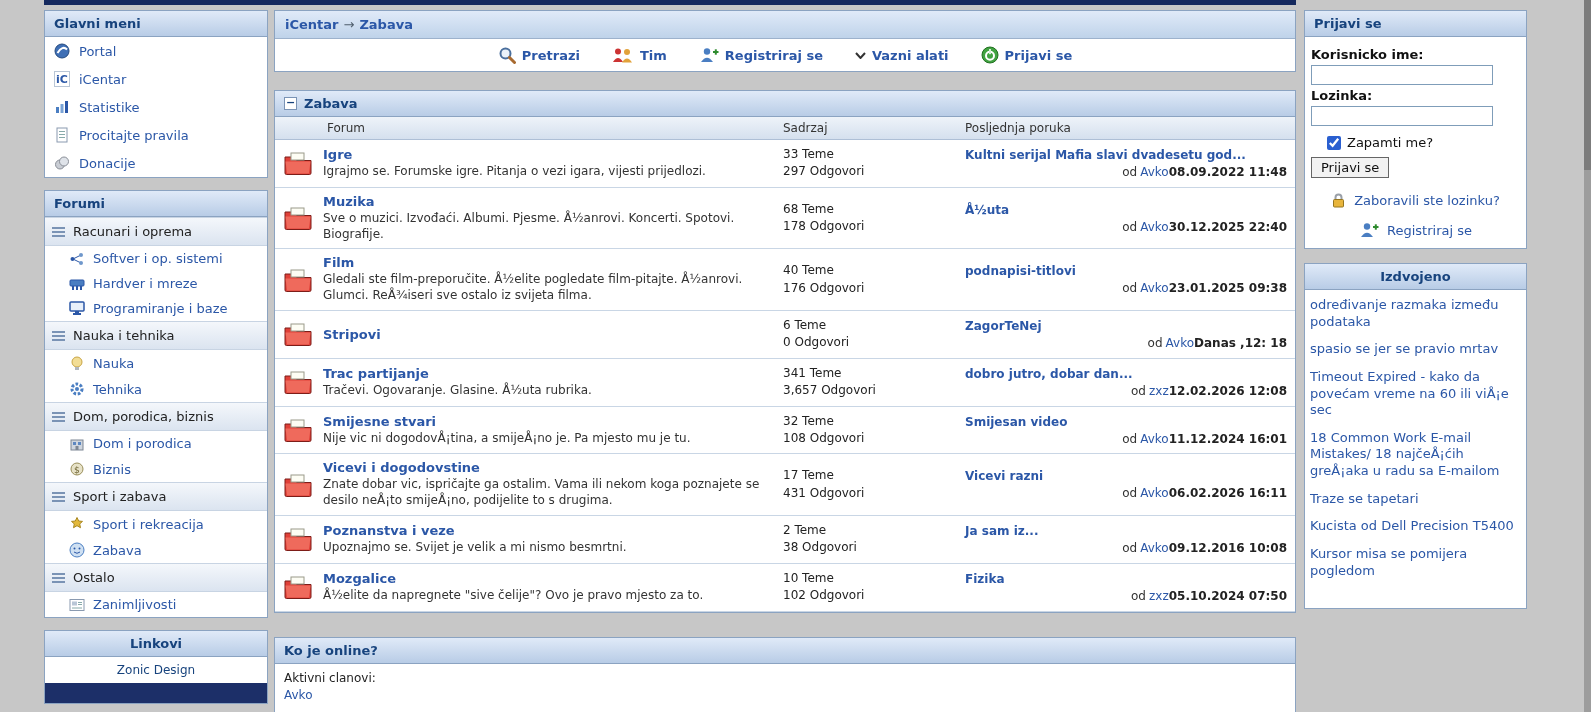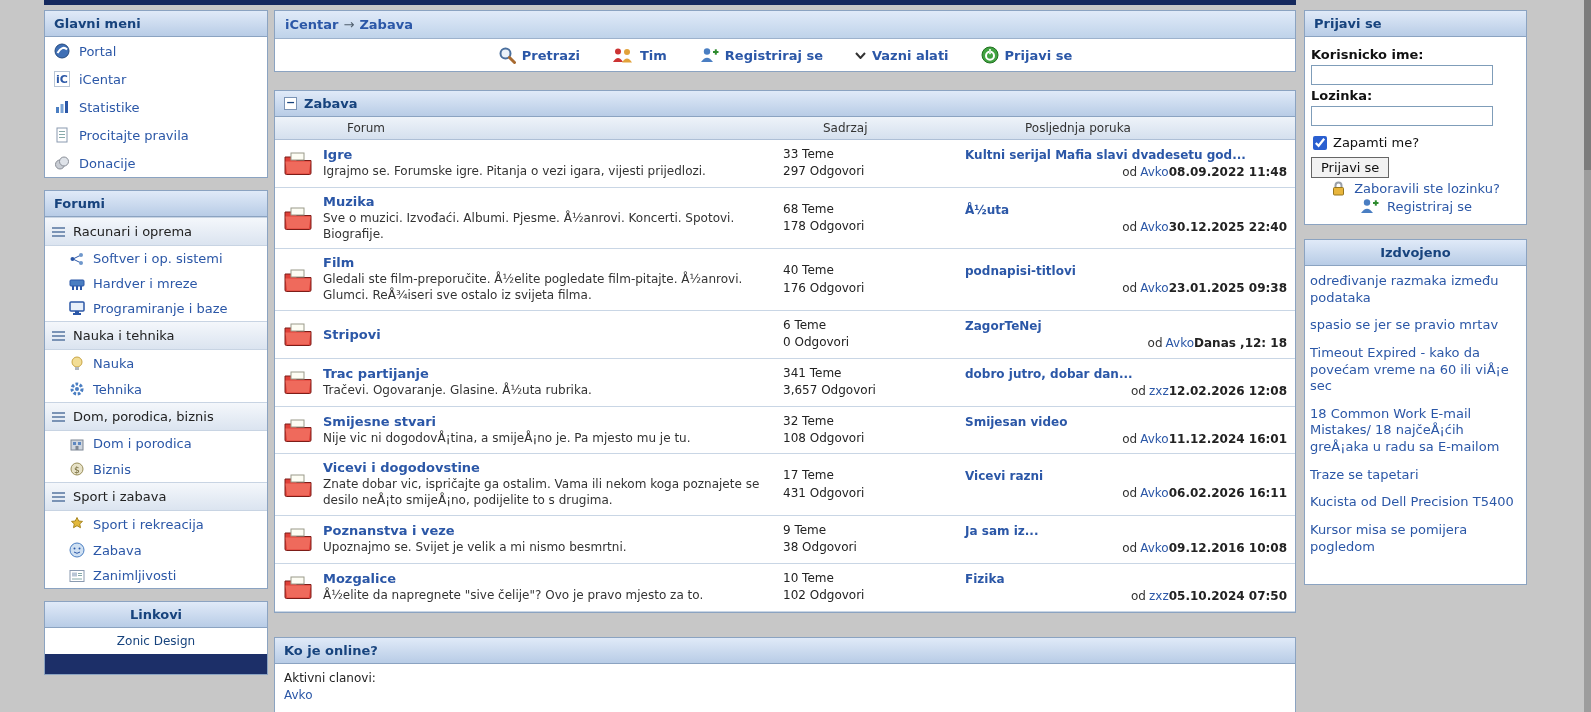--- a/index.html
+++ b/index.html
@@ -60,21 +60,21 @@
   .zpanel { margin-top:18px; }
   .zhead { display:flex; align-items:center; gap:7px; }
   .minus {
     width:13px; height:13px; background:#fff; border:1px solid #7a93b5;
     color:#17437d; font-size:11px; line-height:10px; text-align:center;
     display:inline-block; font-weight:bold; cursor:pointer;
   }
   .thead {
     display:grid; grid-template-columns:46px 456px 182px auto;
     background:linear-gradient(#eef3f9, #d5e0ee);
-    border-bottom:1px solid #aebfd6; color:#333;gap:20px;
+    border-bottom:1px solid #aebfd6; color:#333;
   }
   .thead > div { padding:4px 6px; font-size:12px; }
   .trow {
     display:grid; grid-template-columns:46px 456px 182px auto;
     border-bottom:1px solid #c9d6e5; align-items:center; background:#fff;
   }
   .cell-icon { display:flex; justify-content:center; align-items:center; padding:4px 0; }
   .cell-forum { padding:6px 8px 6px 2px; }
   .fname { font-weight:bold; font-size:13px; }
   .fdesc { color:#333; font-size:12px; line-height:1.32; margin-top:2px; }
@@ -90,27 +90,27 @@
   .opanel { margin-top:24px; }
   .obody { padding:6px 9px 14px 9px; font-size:12px; line-height:1.45; }
 
   
   .lbody { padding:7px 6px 10px 6px; }
   .flabel { font-weight:bold; font-size:13px; color:#111; margin:3px 0 3px 0; }
   .tinput {
     width:182px; height:20px; border:1px solid #7f9db9; background:#fff;
     font-family:"DejaVu Sans", sans-serif; font-size:12px; padding:1px 3px; display:block;
   }
-  .remember { display:flex; align-items:center; gap:6px; margin:9px 0 7px 2px; font-size:13px; color:#111; }
+  .remember { display:flex; align-items:center; gap:6px; margin:9px 0 7px 16px; font-size:13px; color:#111; }
   .remember input { accent-color:#2a5fd0; width:14px; height:14px; }
   .btn {
     font-family:"DejaVu Sans", sans-serif; font-size:13px; color:#111;
     padding:2px 9px; border:1px solid #666; background:#f2f2f2; cursor:pointer;
   }
-  .lrow { display:flex; align-items:center; justify-content:center; gap:8px; margin-top:2px; font-size:13px; cursor:pointer; }
+  .lrow { display:flex; align-items:center; justify-content:center; gap:8px; margin-top:14px; font-size:13px; cursor:pointer; }
 
   .fpanel { margin-top:14px; }
   .feat { padding:7px 5px; height:318px; overflow:hidden; }
   .feat .feat-item { display:block; font-size:13px; line-height:1.28; margin-bottom:11px; }
 
   .vscroll { position:absolute; right:0; top:0; width:7px; height:712px; background:#9d9d9d; }
   .vthumb { position:absolute; right:0; top:0; width:7px; height:170px; background:#7c7c7c; }
 </style>
 </head>
 <body>
@@ -296,20 +296,30 @@
         <div class="subitem">
           <span class="icon">
             <svg width="16" height="16">
               <circle cx="8" cy="8" r="7" fill="#cfe0f2" stroke="#4a7ec2"></circle>
               <circle cx="5.5" cy="6.5" r="1" fill="#2b57a7"></circle>
               <circle cx="10.5" cy="6.5" r="1" fill="#2b57a7"></circle>
               <path d="M5 10 q3 2.6 6 0" stroke="#2b57a7" fill="none"></path>
             </svg>
           </span>
           <span class="link">Zabava</span>
+        </div>
+        <div class="group">
+          <span class="icon">
+            <svg width="13" height="11">
+              <rect x="0" y="1" width="13" height="2" fill="#7a93b5"></rect>
+              <rect x="0" y="5" width="13" height="2" fill="#7a93b5"></rect>
+              <rect x="0" y="9" width="13" height="2" fill="#7a93b5"></rect>
+            </svg>
+          </span>
+          <span>Ostalo</span>
         </div>
         <div class="subitem">
           <span class="icon">
             <svg width="16" height="14">
               <rect x="1" y="1.5" width="14" height="11" fill="#fff" stroke="#8a9ab0"></rect>
               <rect x="3" y="3.5" width="5" height="4" fill="#b9c6d6"></rect>
               <line x1="9" y1="4.5" x2="13" y2="4.5" stroke="#8aa"></line>
               <line x1="9" y1="6.5" x2="13" y2="6.5" stroke="#8aa"></line>
               <line x1="3" y1="10" x2="13" y2="10" stroke="#8aa"></line>
             </svg>
@@ -586,21 +596,21 @@
                 <rect x="8" y="2" width="13" height="7" fill="#fdfdf4" stroke="#9a9a8a"></rect>
                 <path d="M2.5 10.5 h25 l-1.6 12 h-21.8 z" fill="#ef6a5c"></path>
               </svg>
             </span>
           </div>
           <div class="cell-forum">
             <div class="fname link">Poznanstva i veze</div>
             <div class="fdesc">Upoznajmo se. Svijet je velik a mi nismo besmrtni.</div>
           </div>
           <div class="cell-stats">
-            <div>9 Teme</div>
+            <div>2 Teme</div>
             <div>38 Odgovori</div>
           </div>
           <div class="cell-last">
             <div class="last-title link">Ja sam iz...</div>
             <div class="last-meta">
               <span class="last-by"><span>od</span><span class="link">Avko</span></span>
               <span class="last-date">09.12.2016 10:08</span>
             </div>
           </div>
         </div>

